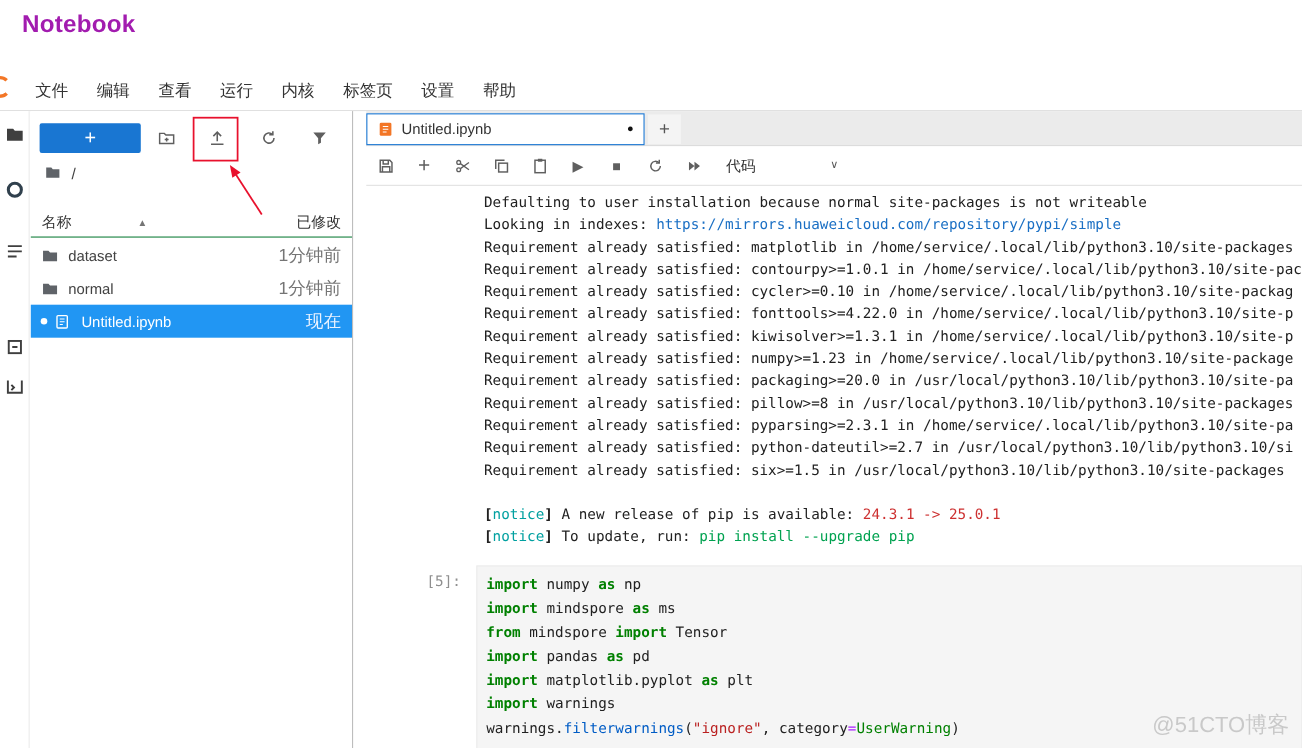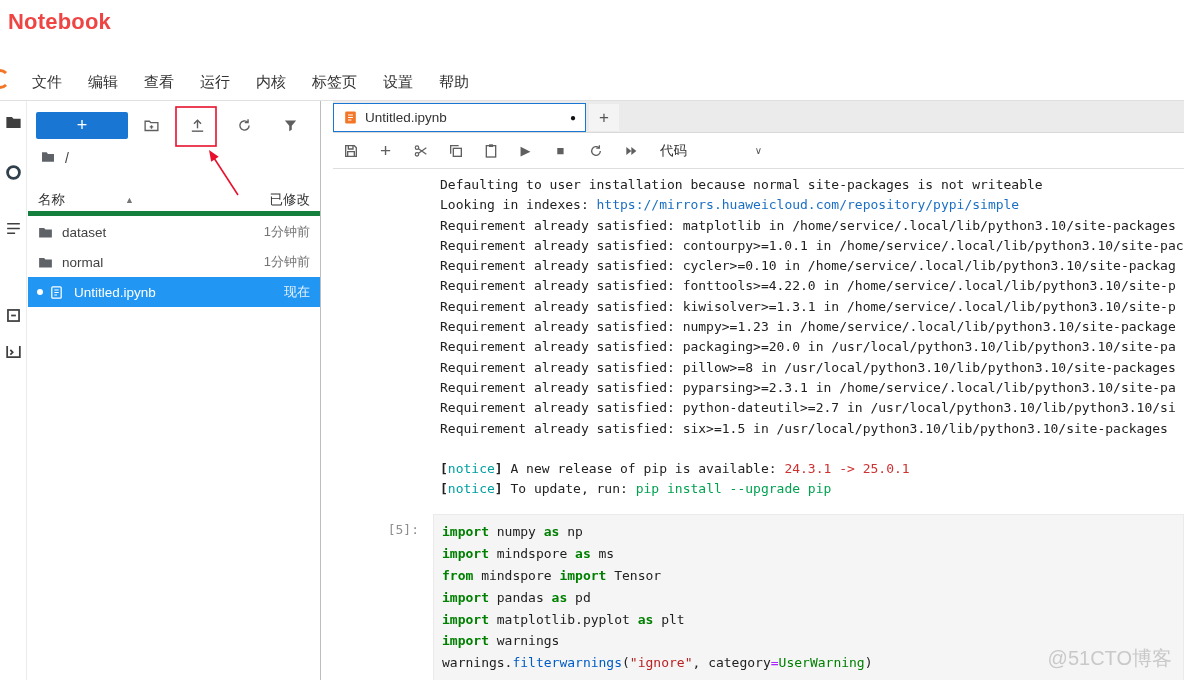--- a/index.html
+++ b/index.html
@@ -1,48 +1,48 @@
 <!DOCTYPE html>
 <html style="--accent: #1976d2; --selection: #2196f3; --annotation: #e8112d; --jupyter-orange: #f37626; --link: #1a6fc4; --notice: #00a0a0; --ansi-red: #cd3131; --ansi-green: #00a250; --code-keyword: #008000; --code-function: #005cc5; --code-string: #ba2121; --code-operator: #aa22ff;"><head>
 <meta charset="utf-8">
 <style>
   * { box-sizing: border-box; margin: 0; padding: 0; }
   html, body { width: 1184px; height: 680px; overflow: hidden; background: #fff; }
   body { font-family: "Liberation Sans", "DejaVu Sans", sans-serif; color: #333; }
   .page { position: relative; width: 1184px; height: 680px; background: #fff; overflow: hidden; }
 
-  .page-title { position: absolute; left: 8px; top: 9px; font-size: 22px; font-weight: 700; color: #ef4444; letter-spacing: .2px; }
+  .page-title { position: absolute; left: 20px; top: 9px; font-size: 22px; font-weight: 700; color: #a21caf; letter-spacing: .2px; }
   .logo-arc { position: absolute; left: -10px; top: 69px; width: 20px; height: 20px; border: 3px solid var(--jupyter-orange); border-right-color: transparent; border-radius: 50%; }
 
   .menubar { position: absolute; left: 19px; top: 66px; height: 32px; display: flex; align-items: center; }
   .menu-item { padding: 0 13px; font-size: 15px; color: #333; cursor: pointer; white-space: nowrap; }
   .menu-divider { position: absolute; left: 0; top: 100px; width: 1184px; height: 1px; background: #e0e0e0; }
 
   
   .activity { position: absolute; left: 0; top: 101px; width: 27px; bottom: 0; background: #fff; border-right: 1px solid #ececec; }
   .act-icon { position: absolute; left: 4px; width: 19px; height: 19px; color: #3f3f3f; cursor: pointer; }
   .act-icon svg { width: 100%; height: 100%; display: block; }
 
   
   .filebrowser { position: absolute; left: 28px; top: 101px; width: 293px; bottom: 0; background: #fff; border-right: 1px solid #bdbdbd; }
   .fb-toolbar { position: absolute; top: 9px; left: 8px; right: 6px; height: 30px; display: flex; align-items: center; }
   .new-launcher { width: 92px; height: 27px; background: var(--accent); color: #fff; font-size: 18px; line-height: 25px; text-align: center; border: none; border-radius: 2px; cursor: pointer; font-family: inherit; }
   .fb-tb-icons { flex: 1; display: flex; justify-content: space-around; align-items: center; }
   .fb-tb-btn { width: 30px; height: 30px; display: flex; align-items: center; justify-content: center; background: none; border: none; color: #5f5f5f; cursor: pointer; }
   .fb-tb-btn svg { width: 17px; height: 17px; }
   .fb-breadcrumb { position: absolute; top: 47px; left: 12px; height: 20px; display: flex; align-items: center; gap: 9px; font-size: 14px; color: #424242; cursor: pointer; }
   .fb-breadcrumb svg { width: 16px; height: 16px; color: #5f6368; }
-  .fb-listheader { position: absolute; top: 88px; left: 0; right: 0; height: 27px; display: flex; align-items: center; padding: 0 10px; font-size: 13.5px; color: #333; border-bottom: 5px solid #15803d; }
+  .fb-listheader { position: absolute; top: 88px; left: 0; right: 0; height: 27px; display: flex; align-items: center; padding: 0 10px; font-size: 13.5px; color: #333; border-bottom: 1px solid #15803d; }
   .sort-caret { color: #757575; font-size: 9px; margin-left: 60px; }
   .col-modified { margin-left: auto; }
   .fb-rows { position: absolute; top: 116px; left: 0; right: 0; }
   .fb-row { height: 30px; display: flex; align-items: center; padding: 0 10px 0 9px; font-size: 13.5px; color: #424242; cursor: pointer; }
   .fb-row .ficon { width: 18px; height: 17px; margin-right: 7px; color: #5f6368; display: flex; align-items: center; }
   .fb-row .fname { white-space: nowrap; }
-  .fb-row .ftime { margin-left: auto; font-size: 13px; color: #757575; }
+  .fb-row .ftime { margin-left: auto; font-size: 16px; color: #757575; }
   .fb-row.selected { background: var(--selection); color: #fff; }
   .fb-row.selected .ficon { color: #fff; }
   .fb-row.selected .ftime { color: #e8f2ff; }
   .dirty-dot { width: 6px; height: 6px; border-radius: 50%; background: #fff; margin-right: 6px; flex: 0 0 auto; }
 
   
   .main { position: absolute; left: 333px; top: 101px; right: 0; bottom: 0; display: flex; flex-direction: column; }
   .tabbar { height: 32px; background: #ebebeb; display: flex; align-items: stretch; border-bottom: 1px solid #d9d9d9; }
   .tab { width: 253px; margin-top: 2px; background: #fff; border: 1px solid var(--accent); display: flex; align-items: center; padding: 0 9px; gap: 7px; cursor: pointer; }
   .nbicon svg { width: 15px; height: 15px; display: block; }

